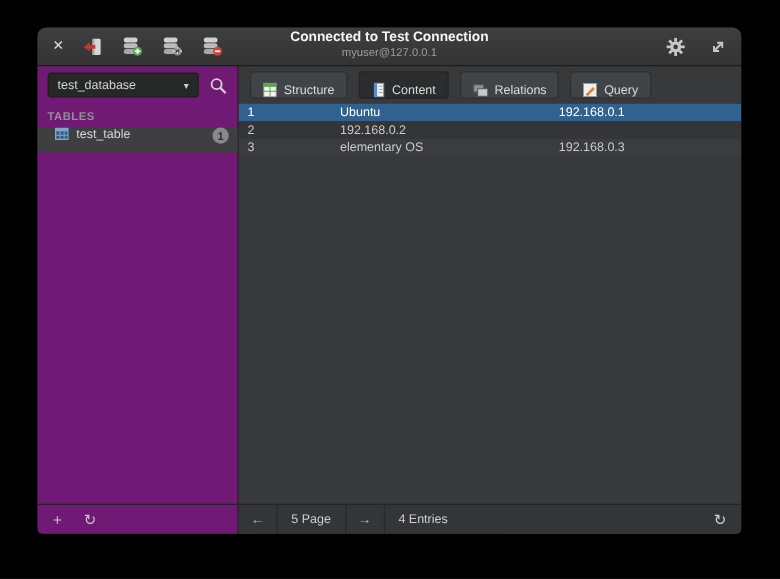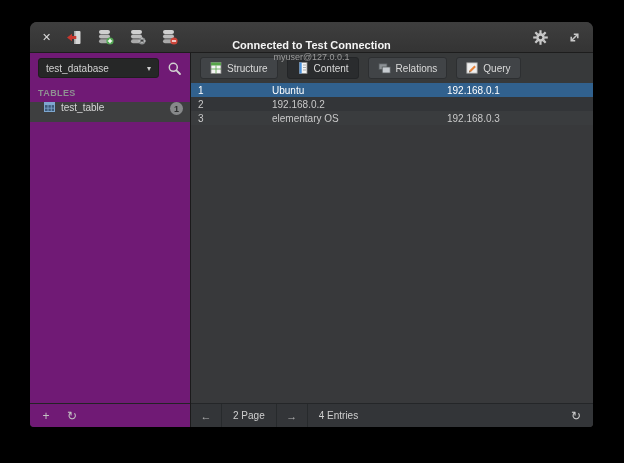--- a/index.html
+++ b/index.html
@@ -14,21 +14,21 @@
     background:#3a3a3b;box-shadow:0 6px 22px rgba(0,0,0,.9);
   }
   
   .titlebar{
     flex:0 0 30px;height:30px;background:linear-gradient(#3e3e3e,#343434);
     border-bottom:1px solid #1d1d1d;display:flex;align-items:center;position:relative;padding:0 12px;
   }
   .tb-left{display:flex;align-items:center;gap:15px;}
   .tb-close{background:none;border:none;color:#dcdcdc;font-size:11px;line-height:1;padding:0;cursor:default;font-family:inherit;}
   .tb-iconbtn{background:none;border:none;padding:0;display:flex;align-items:center;justify-content:center;cursor:default;}
-  .tb-title{position:absolute;left:50%;top:17px;transform:translateX(-50%);text-align:center;white-space:nowrap;pointer-events:none;}
+  .tb-title{position:absolute;left:50%;top:2px;transform:translateX(-50%);text-align:center;white-space:nowrap;pointer-events:none;}
   .tb-title .t1{font-size:11px;font-weight:bold;color:#f5f5f5;line-height:13px;}
   .tb-title .t2{font-size:9px;color:#9d9d9d;line-height:10px;}
   .tb-right{margin-left:auto;display:flex;align-items:center;gap:20px;}
   
   .content{flex:1;display:flex;min-height:0;}
   
   .sidebar{flex:0 0 160px;width:160px;background:#701a75;border-right:1px solid #1b1b1b;display:flex;flex-direction:column;min-height:0;}
   .sb-toolbar{display:flex;align-items:center;gap:5px;padding:5px 6px 4px 8px;}
   .db-select{flex:1;height:20px;box-sizing:border-box;background:#262727;border:1px solid #1e1e1e;border-radius:3px;
     display:flex;align-items:center;padding:0 7px;color:#d2d2d2;font-size:10px;}
@@ -38,21 +38,21 @@
   .table-item{height:20px;display:flex;gap:6px;padding:0 7px 0 14px;background:#3e3f40;color:#d6d6d6;font-size:10px;}
   .badge{margin-left:auto;width:13px;height:13px;border-radius:50%;background:#87898a;color:#2f3030;font-size:9px;font-weight:bold;
     display:flex;align-items:center;justify-content:center;}
   .sb-fill{flex:1;}
   .sb-footer{flex:0 0 23px;border-top:1px solid #222324;display:flex;align-items:center;gap:6px;padding:0 6px;}
   .tool-btn{width:20px;height:18px;background:none;border:none;color:#c3c3c3;font-size:12px;line-height:1;
     display:flex;align-items:center;justify-content:center;padding:0;font-family:inherit;}
   
   .main{flex:1;display:flex;flex-direction:column;background:#3a3a3b;min-width:0;min-height:0;}
   .tabsbar{flex:0 0 30px;display:flex;align-items:center;gap:9px;padding:0 9px;background:#37393a;}
-  .tab{height:22px;display:flex;align-items:center;gap:5px;padding:0 9px;font-size:10px;color:#dadada;
+  .tab{height:22px;display:flex;align-items:flex-end;gap:5px;padding:0 9px;font-size:10px;color:#dadada;
     background:#414447;border:1px solid #2d2f31;border-radius:3px;cursor:default;font-family:inherit;}
   .tab.active{background:#2a2c2e;border-color:#232527;}
   .grid-header{flex:0 0 15px;display:flex;align-items:center;background:#3e4043;font-size:10px;font-weight:bold;color:#cfcfcf;}
   .grid-header .cell{border-right:1px solid rgba(0,0,0,.25);height:100%;display:flex;align-items:center;}
   .cell{box-sizing:border-box;padding-left:7px;overflow:hidden;white-space:nowrap;}
   .cell-id{width:74px;flex:0 0 74px;}
   .cell-name{width:175px;flex:0 0 175px;}
   .cell-address{flex:1;}
   .grid-row{flex:0 0 14px;display:flex;align-items:center;font-size:10px;color:#c9c9c9;}
   .grid-row.selected{background:#31618e;color:#fff;}
@@ -268,21 +268,21 @@
         <div class="cell cell-id">3</div>
         <div class="cell cell-name">elementary OS</div>
         <div class="cell cell-address">192.168.0.3</div>
       </div>
 
       <div class="grid-fill"></div>
 
       <div class="pagination">
         <button class="pg-btn">←</button>
         <div class="pg-sep"></div>
-        <span class="pg-label">2 Page</span>
+        <span class="pg-label">5 Page</span>
         <div class="pg-sep"></div>
         <button class="pg-btn">→</button>
         <div class="pg-sep"></div>
         <span class="pg-label">4 Entries</span>
         <div class="pg-fill"></div>
         <button class="pg-refresh">↻</button>
       </div>
 
     </div>
   </div>

